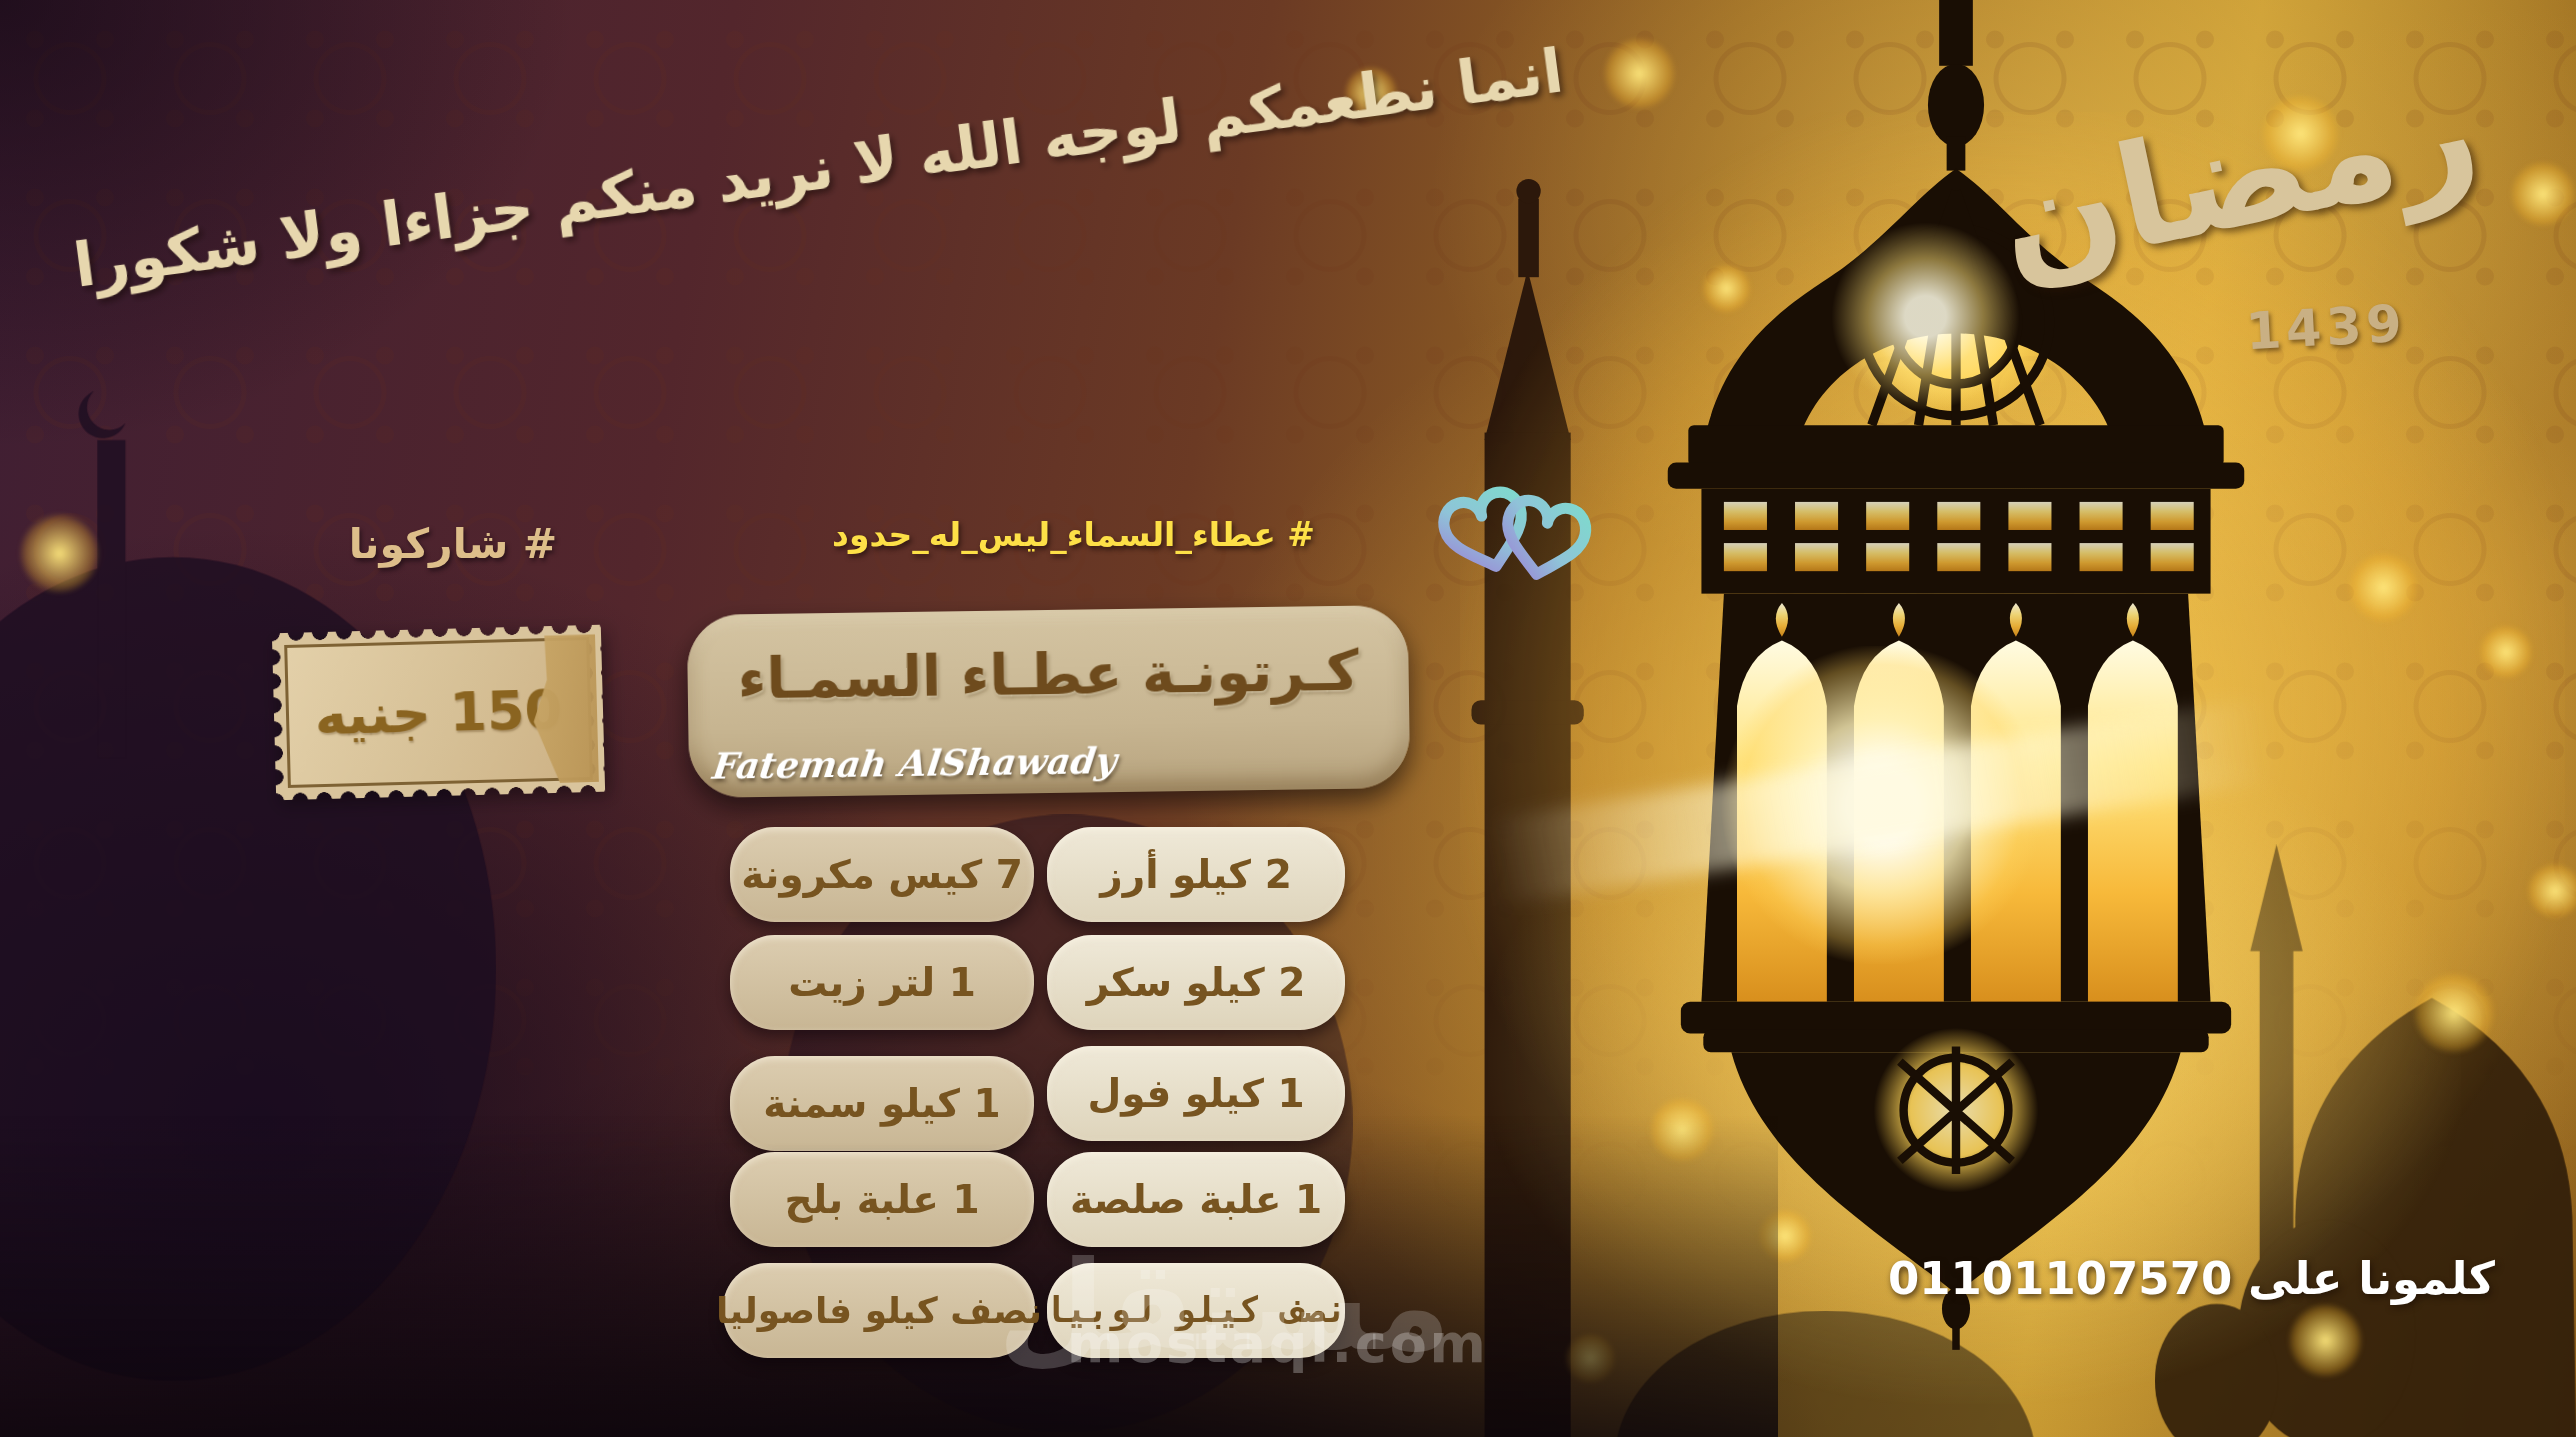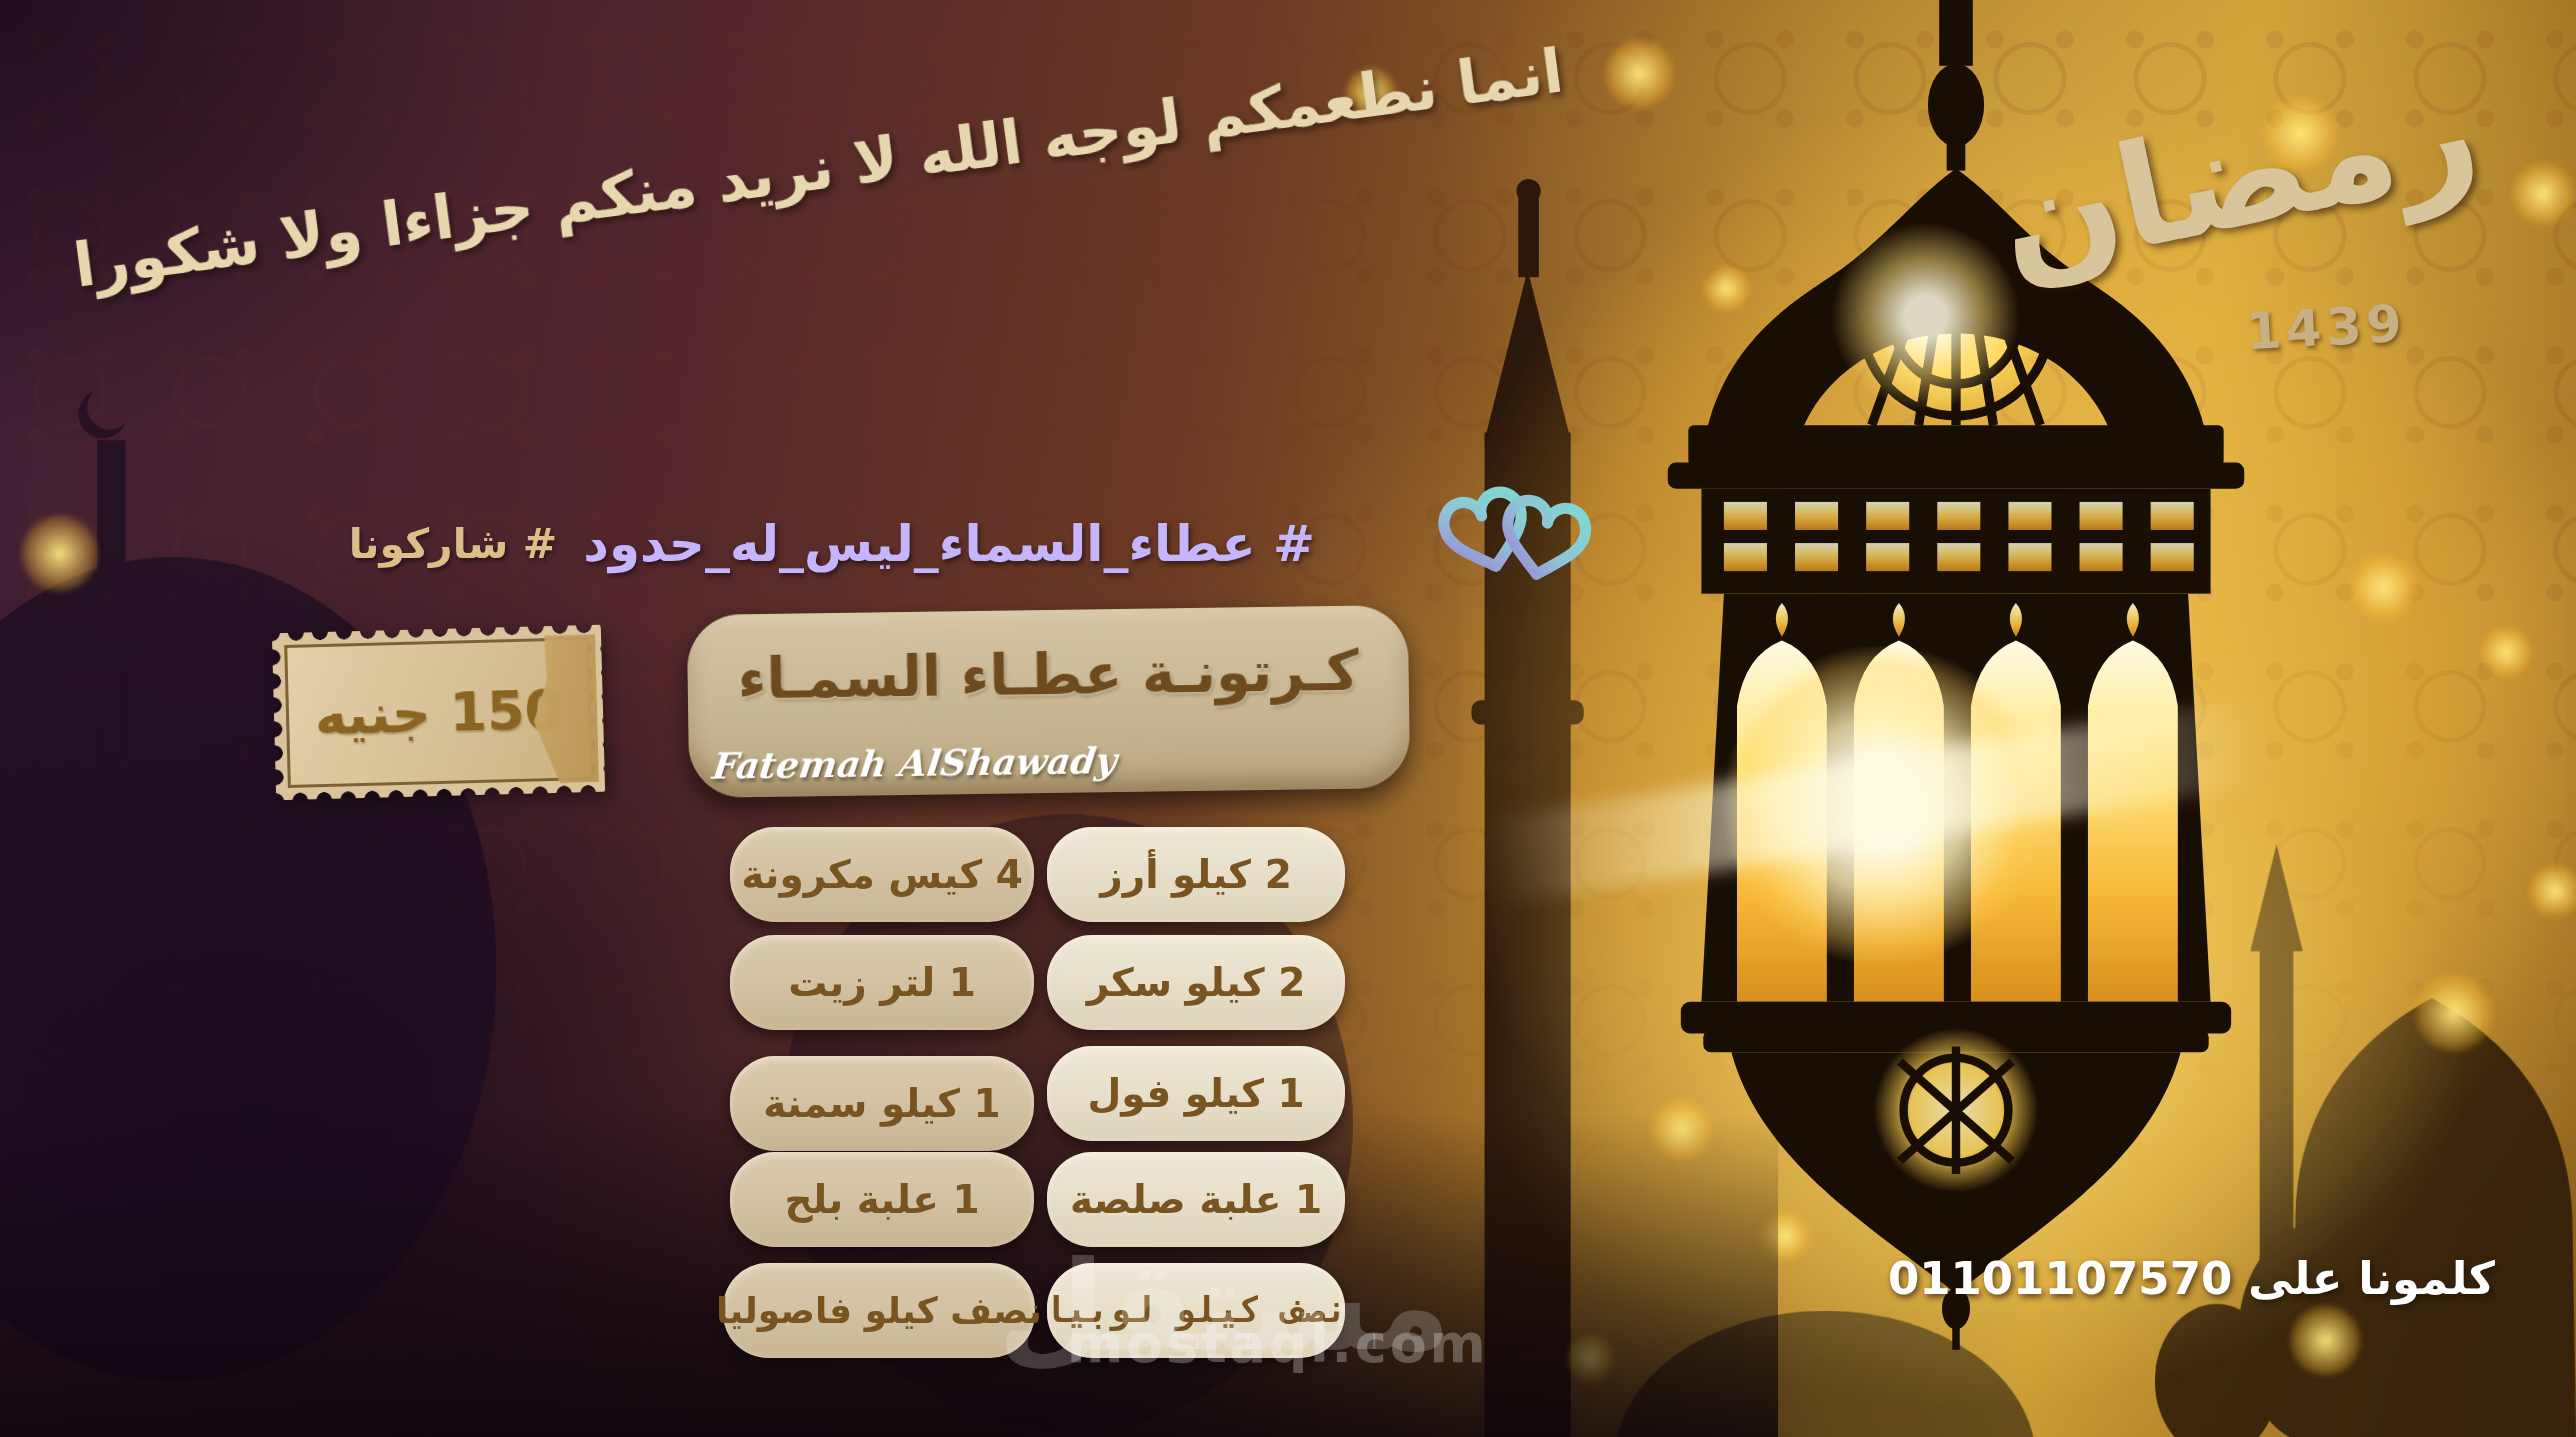--- a/index.html
+++ b/index.html
@@ -50,21 +50,21 @@
   .ramadan-title{position:absolute;left:2104px;top:82px;width:374px;z-index:10;
     font-size:142px;font-weight:700;color:#d8c59c;text-align:center;direction:rtl;
     transform:rotate(-12deg);text-shadow:3.7px 4.7px 7.5px rgba(40,20,5,.55);}
   .ramadan-year{position:absolute;left:2237px;top:298px;width:178px;z-index:10;
     font-size:51px;font-weight:700;color:#c9b084;text-align:center;letter-spacing:4.7px;
     transform:rotate(-3deg);text-shadow:1.9px 2.8px 4.7px rgba(40,20,5,.5);}
   .share-hashtag{position:absolute;left:304px;top:520px;width:253px;z-index:10;
     font-size:41px;font-weight:700;color:#ddбе8a;color:#ddbe8a;text-align:right;direction:rtl;white-space:nowrap;
     text-shadow:1.9px 2.8px 4.7px rgba(20,8,15,.6);}
   .campaign-hashtag{position:absolute;left:725px;top:515px;width:590px;z-index:10;
-    font-size:50px;font-weight:700;color:#c4b5fd;text-align:right;direction:rtl;white-space:nowrap;
+    font-size:33px;font-weight:700;color:#fde047;text-align:right;direction:rtl;white-space:nowrap;
     text-shadow:1.9px 2.8px 5.6px rgba(25,10,8,.65);}
   .logo{position:absolute;left:1430px;top:474px;z-index:10;}
 
   
   .stamp{position:absolute;left:274px;top:629px;width:329px;height:167px;z-index:10;
     transform:rotate(-1.5deg);
     background:radial-gradient(circle at 12px 12px, transparent 7.5px, #d9c49c 8px);
     background-size:24px 24px;background-position:-12px -12px;
     filter:drop-shadow(3.7px 6.6px 9.4px rgba(10,4,8,.55));}
   .stamp-inner{position:absolute;inset:12px;background:
@@ -271,21 +271,21 @@
       <span class="stamp-text">150 جنيه</span>
     </div>
     <div class="stamp-tear"></div>
   </div>
 
   <div class="plaque">
     <div class="plaque-title">كـرتونـة عطـاء السمـاء</div>
     <div class="signature">Fatemah AlShawady</div>
   </div>
 
-  <div class="pill colL" style="left:730px;top:827px;width:304px;">4 كيس مكرونة</div>
+  <div class="pill colL" style="left:730px;top:827px;width:304px;">7 كيس مكرونة</div>
   <div class="pill colL" style="left:730px;top:935px;width:304px;">1 لتر زيت</div>
   <div class="pill colL" style="left:730px;top:1046px;width:304px;margin-top:10px;">1 كيلو سمنة</div>
   <div class="pill colL" style="left:730px;top:1152px;width:304px;">1 علبة بلح</div>
   <div class="pill colL small" style="left:723px;top:1263px;width:312px;">نصف كيلو فاصوليا</div>
 
   <div class="pill colR" style="left:1047px;top:827px;width:298px;">2 كيلو أرز</div>
   <div class="pill colR" style="left:1047px;top:935px;width:298px;">2 كيلو سكر</div>
   <div class="pill colR" style="left:1047px;top:1046px;width:298px;">1 كيلو فول</div>
   <div class="pill colR" style="left:1047px;top:1152px;width:298px;">1 علبة صلصة</div>
   <div class="pill colR small" style="left:1047px;top:1263px;width:298px;font-family:Liberation Mono, monospace;">نصف كيلو لوبيا</div>

